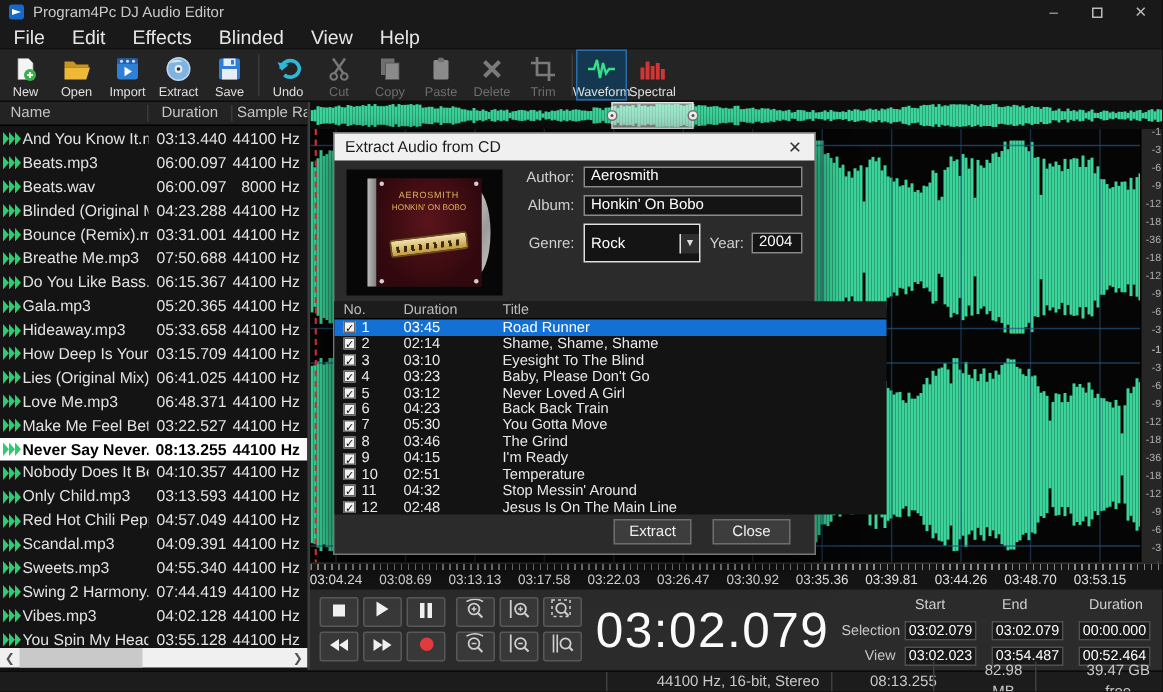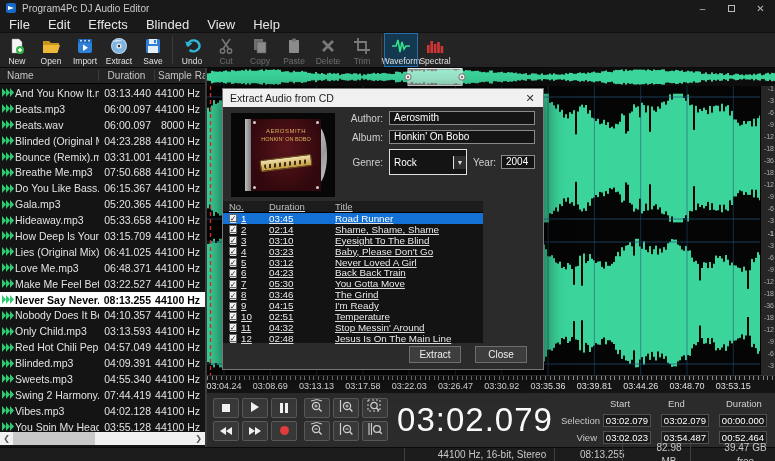--- a/index.html
+++ b/index.html
@@ -133,21 +133,21 @@
   .year-label { margin-left:auto; color:#cfcfcf; font-size:10px; padding-right:5px; }
   .year-input { width:34px; height:14px; background:#141414; border:1px solid #8a8a8a; color:#fff;
                 font-size:10px; line-height:12px; padding-left:4px; }
   .drive-row { margin-top:12px; }
   .drive-val { color:#fff; font-size:10px; width:30px; }
   .eject-btn { width:40px; height:17px; background:#4e4e4e; border:1px solid #787878; border-radius:2px;
                display:flex; align-items:center; justify-content:center; margin-left:12px; }
   .eject-glyph { width:0; height:0; border-left:5px solid transparent; border-right:5px solid transparent;
                  border-bottom:5px solid #f0f0f0; position:relative; }
   .eject-glyph:after { content:""; position:absolute; left:-5px; top:7px; width:10px; height:2px; background:#f0f0f0; }
-  .dlg-table { position:absolute; left:0; top:112px; width:260px; height:142px; background:#131313;text-decoration:underline; }
+  .dlg-table { position:absolute; left:0; top:112px; width:368px; height:142px; background:#131313; }
   .dt-header { display:flex; height:12px; color:#bdbdbd; font-size:9.5px; align-items:center;
                background:#1c1c1c; border-bottom:1px solid #000; }
   .dt-h-no { width:46px; padding-left:6px; }
   .dt-h-dur { width:46px; }
   .dt-h-title { flex:1; padding-left:20px; }
   .track-row { display:flex; align-items:center; height:10.9px; font-size:9.8px; color:#e8e8e8; }
   .track-row.selected { background:#1371d6; color:#fff; }
   .tr-check { width:8px; height:8px; background:#f2f2f2; border:1px solid #666; margin:0 4px 0 6px;
               font-size:7.5px; line-height:7px; color:#111; text-align:center; flex:none; }
   .tr-no { width:28px; flex:none; }
@@ -531,21 +531,21 @@
           <span class="fr-rate">44100 Hz</span>
         </div>
         <div class="file-row">
           <span class="fr-icon">
             <svg width="12" height="9">
               <path d="M0 0 L4 4.5 L0 9 Z" fill="#2ecc71"></path>
               <path d="M4 0 L8 4.5 L4 9 Z" fill="#2ecc71"></path>
               <path d="M8 0 L12 4.5 L8 9 Z" fill="#2ecc71"></path>
             </svg>
           </span>
-          <span class="fr-name">Blinded.mp3</span>
+          <span class="fr-name">Scandal.mp3</span>
           <span class="fr-dur">04:09.391</span>
           <span class="fr-rate">44100 Hz</span>
         </div>
         <div class="file-row">
           <span class="fr-icon">
             <svg width="12" height="9">
               <path d="M0 0 L4 4.5 L0 9 Z" fill="#2ecc71"></path>
               <path d="M4 0 L8 4.5 L4 9 Z" fill="#2ecc71"></path>
               <path d="M8 0 L12 4.5 L8 9 Z" fill="#2ecc71"></path>
             </svg>

